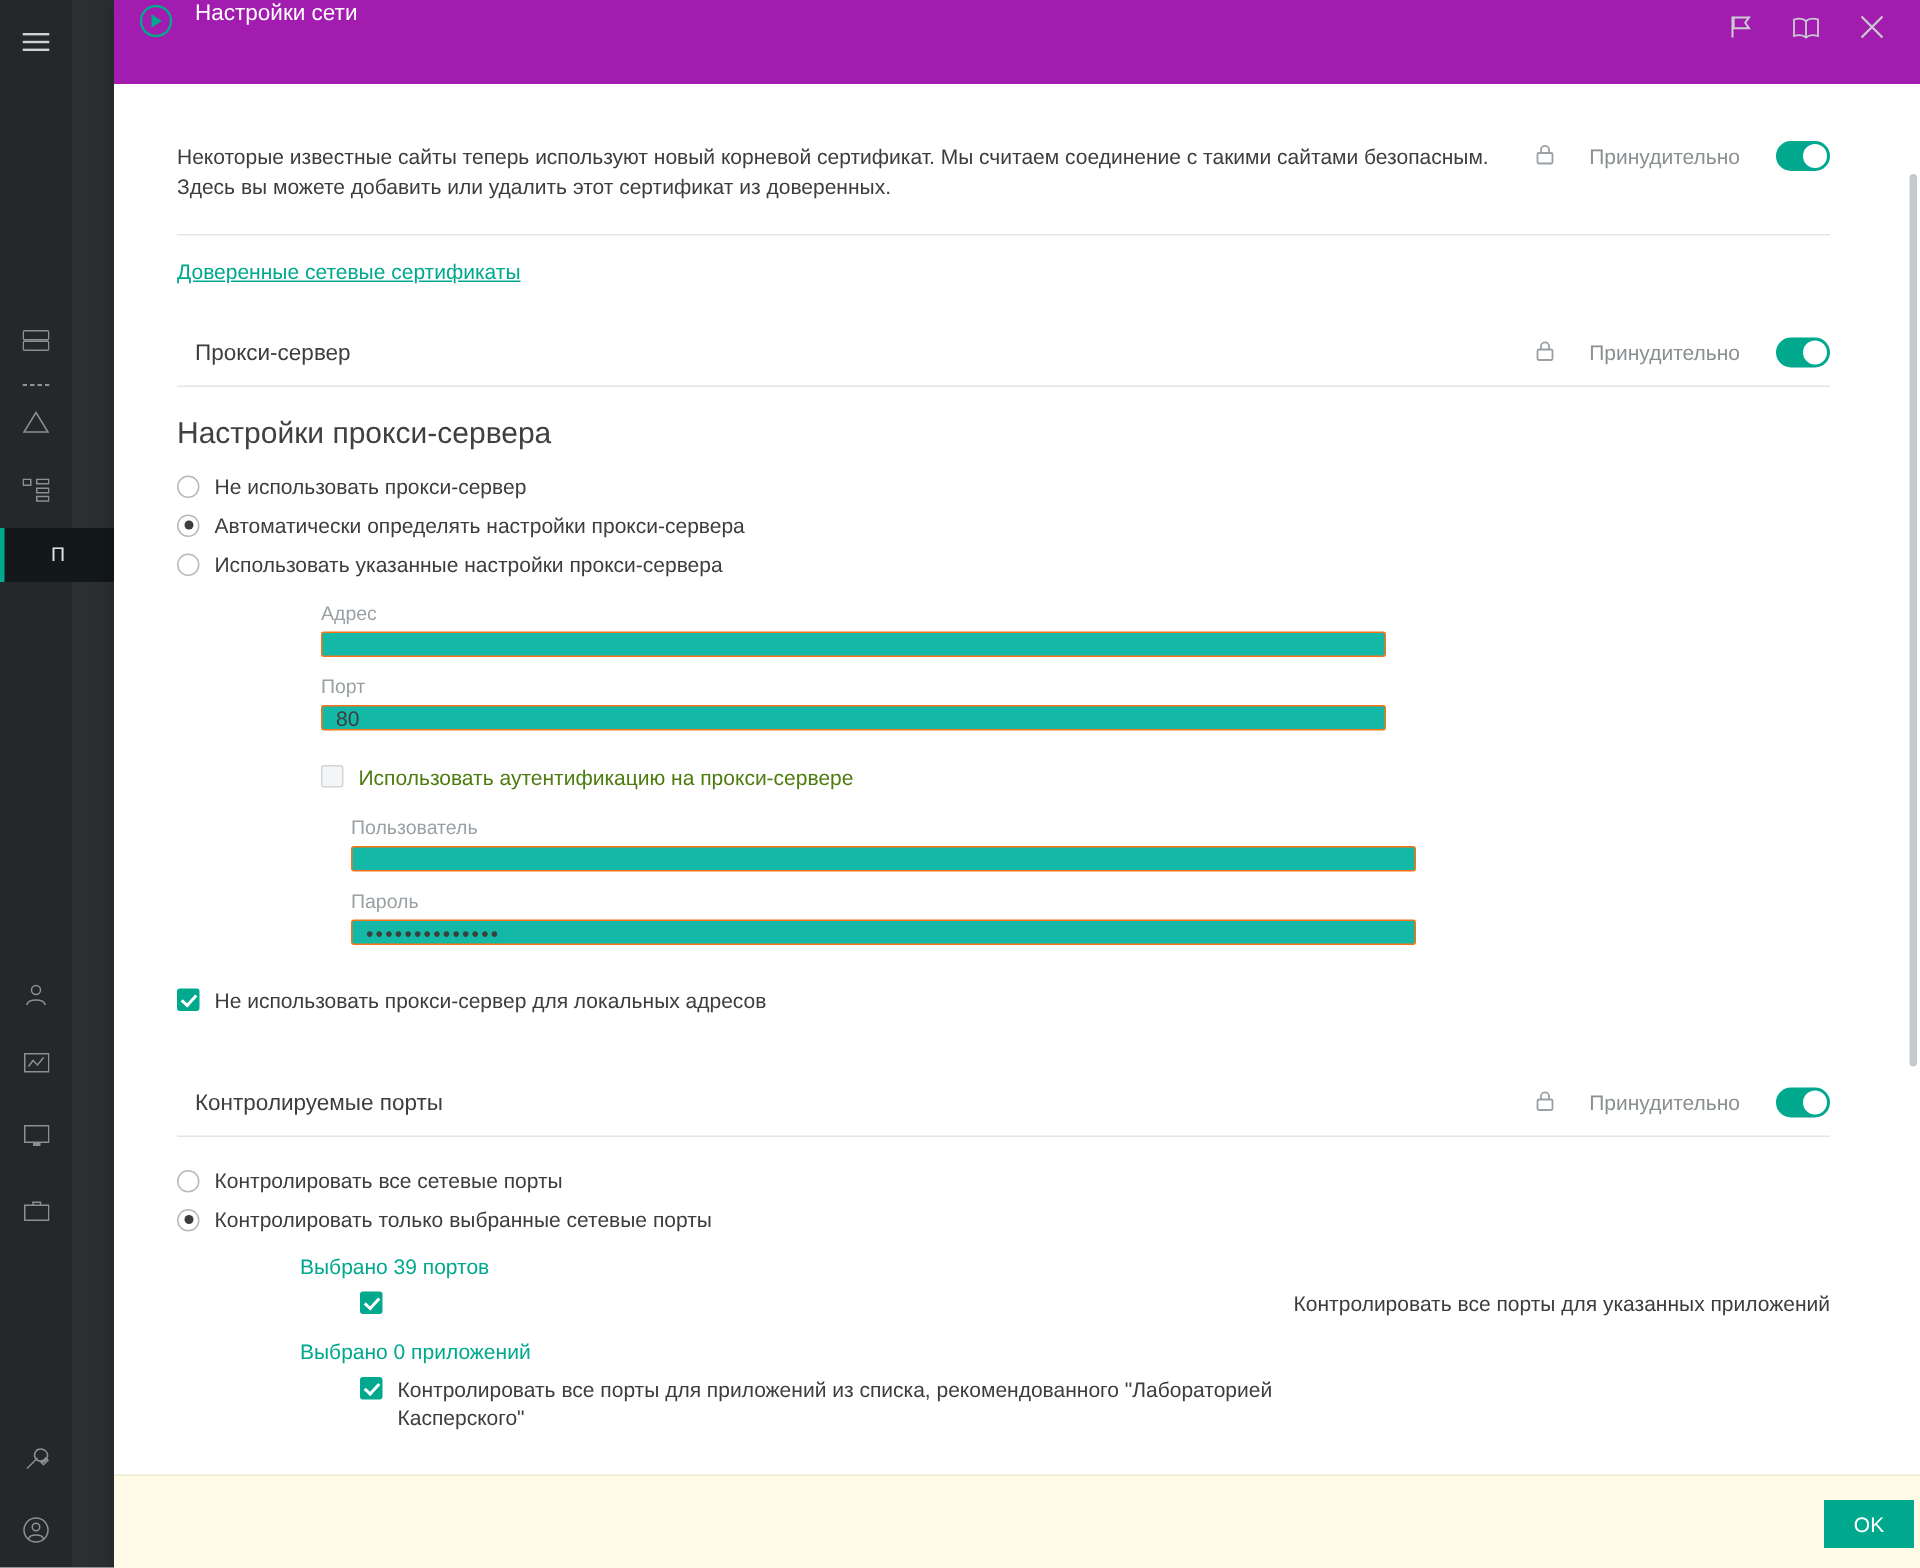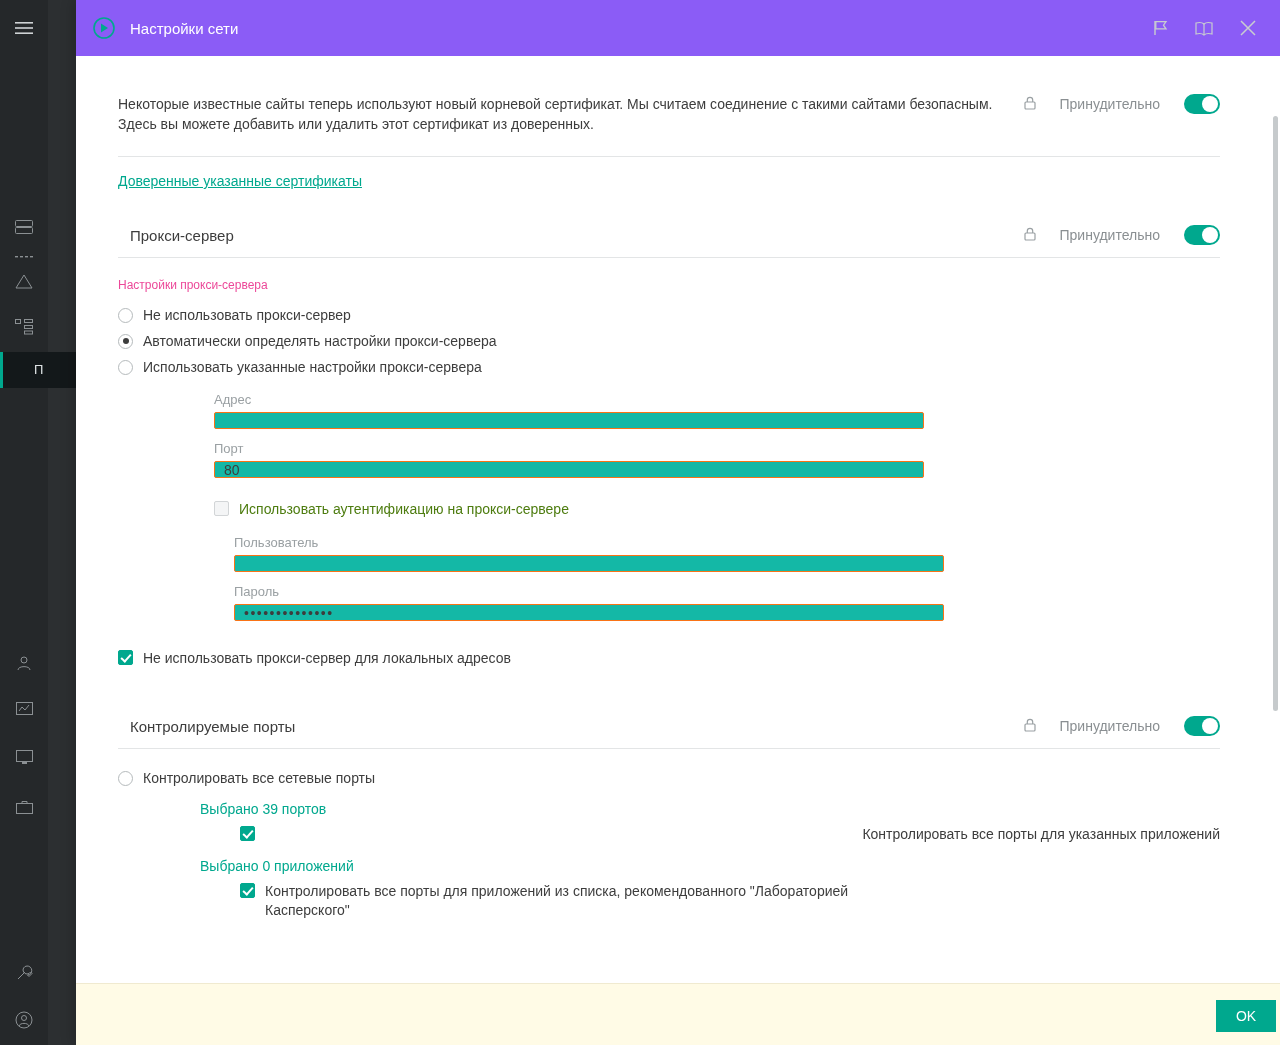--- a/index.html
+++ b/index.html
@@ -87,23 +87,23 @@
     left: 76px; top: 0;
     width: 1204px;
     height: 1045px;
     background: #ffffff;
     box-shadow: -3px 0 12px rgba(0,0,0,0.18);
   }
   #title-bar {
     position: absolute;
     left: 0; top: 0;
     width: 1204px; height: 56px;
-    background: #8b5cf6;
-    display: flex;
-    align-items: center;
+    background: #a21caf;
+    display: flex;
+    align-items: flex-start;
   }
   #title-logo {
     margin-left: 14px;
     width: 28px; height: 28px;
     display: flex; align-items: center; justify-content: center;
     color: #00a88e;
   }
   #title-text {
     margin-left: 12px;
     color: #ffffff;
@@ -200,22 +200,22 @@
     border-bottom: 1px solid #e3e5e6;
   }
   .section-title {
     font-size: 15px;
     color: #3d3d3d;
     flex: 1;
     margin-left: 12px;
   }
 
   .sub-label {
-    font-size: 12px;
-    color: #ec4899;
+    font-size: 20px;
+    color: #404040;
     margin: 20px 0 10px 0;
   }
 
   .radio-row {
     display: flex;
     align-items: center;
     gap: 10px;
     padding: 5px 0;
   }
   .radio {
@@ -477,21 +477,21 @@
           </span>
           <span class="enforce-label">Принудительно</span>
           <span class="toggle">
               <span class="knob"></span>
             </span>
         </div>
       </div>
       <div class="section-divider"></div>
 
       <div class="link-row">
-        <a class="link" href="#">Доверенные указанные сертификаты</a>
+        <a class="link" href="#">Доверенные сетевые сертификаты</a>
       </div>
 
       <div class="section-header-row">
         <div class="section-title">Прокси-сервер</div>
         <div class="enforce-group">
           <span class="lock-icon">
             <svg width="12" height="14" viewBox="0 0 12 14">
                 <rect x="1" y="6" width="10" height="7" rx="1" fill="none" stroke="currentColor" stroke-width="1.2"></rect>
                 <path d="M3.3 6 V4 a2.7 2.7 0 0 1 5.4 0 V6" fill="none" stroke="currentColor" stroke-width="1.2"></path>
               </svg>
@@ -561,20 +561,24 @@
           <span class="toggle">
               <span class="knob"></span>
             </span>
         </div>
       </div>
 
       <div class="radio-row" style="margin-top:16px">
         <span class="radio"></span>
         <span class="radio-label">Контролировать все сетевые порты</span>
       </div>
+      <div class="radio-row">
+        <span class="radio checked"></span>
+        <span class="radio-label">Контролировать только выбранные сетевые порты</span>
+      </div>
 
       <div class="ports-block">
         <div class="green-text">Выбрано 39 портов</div>
         <div class="check-row ports-check">
           <span class="checkbox checked"></span>
           <span class="check-label">Контролировать все порты для указанных приложений</span>
         </div>
         <div class="green-text">Выбрано 0 приложений</div>
         <div class="check-row ports-check" style="max-width:640px">
           <span class="checkbox checked"></span>

